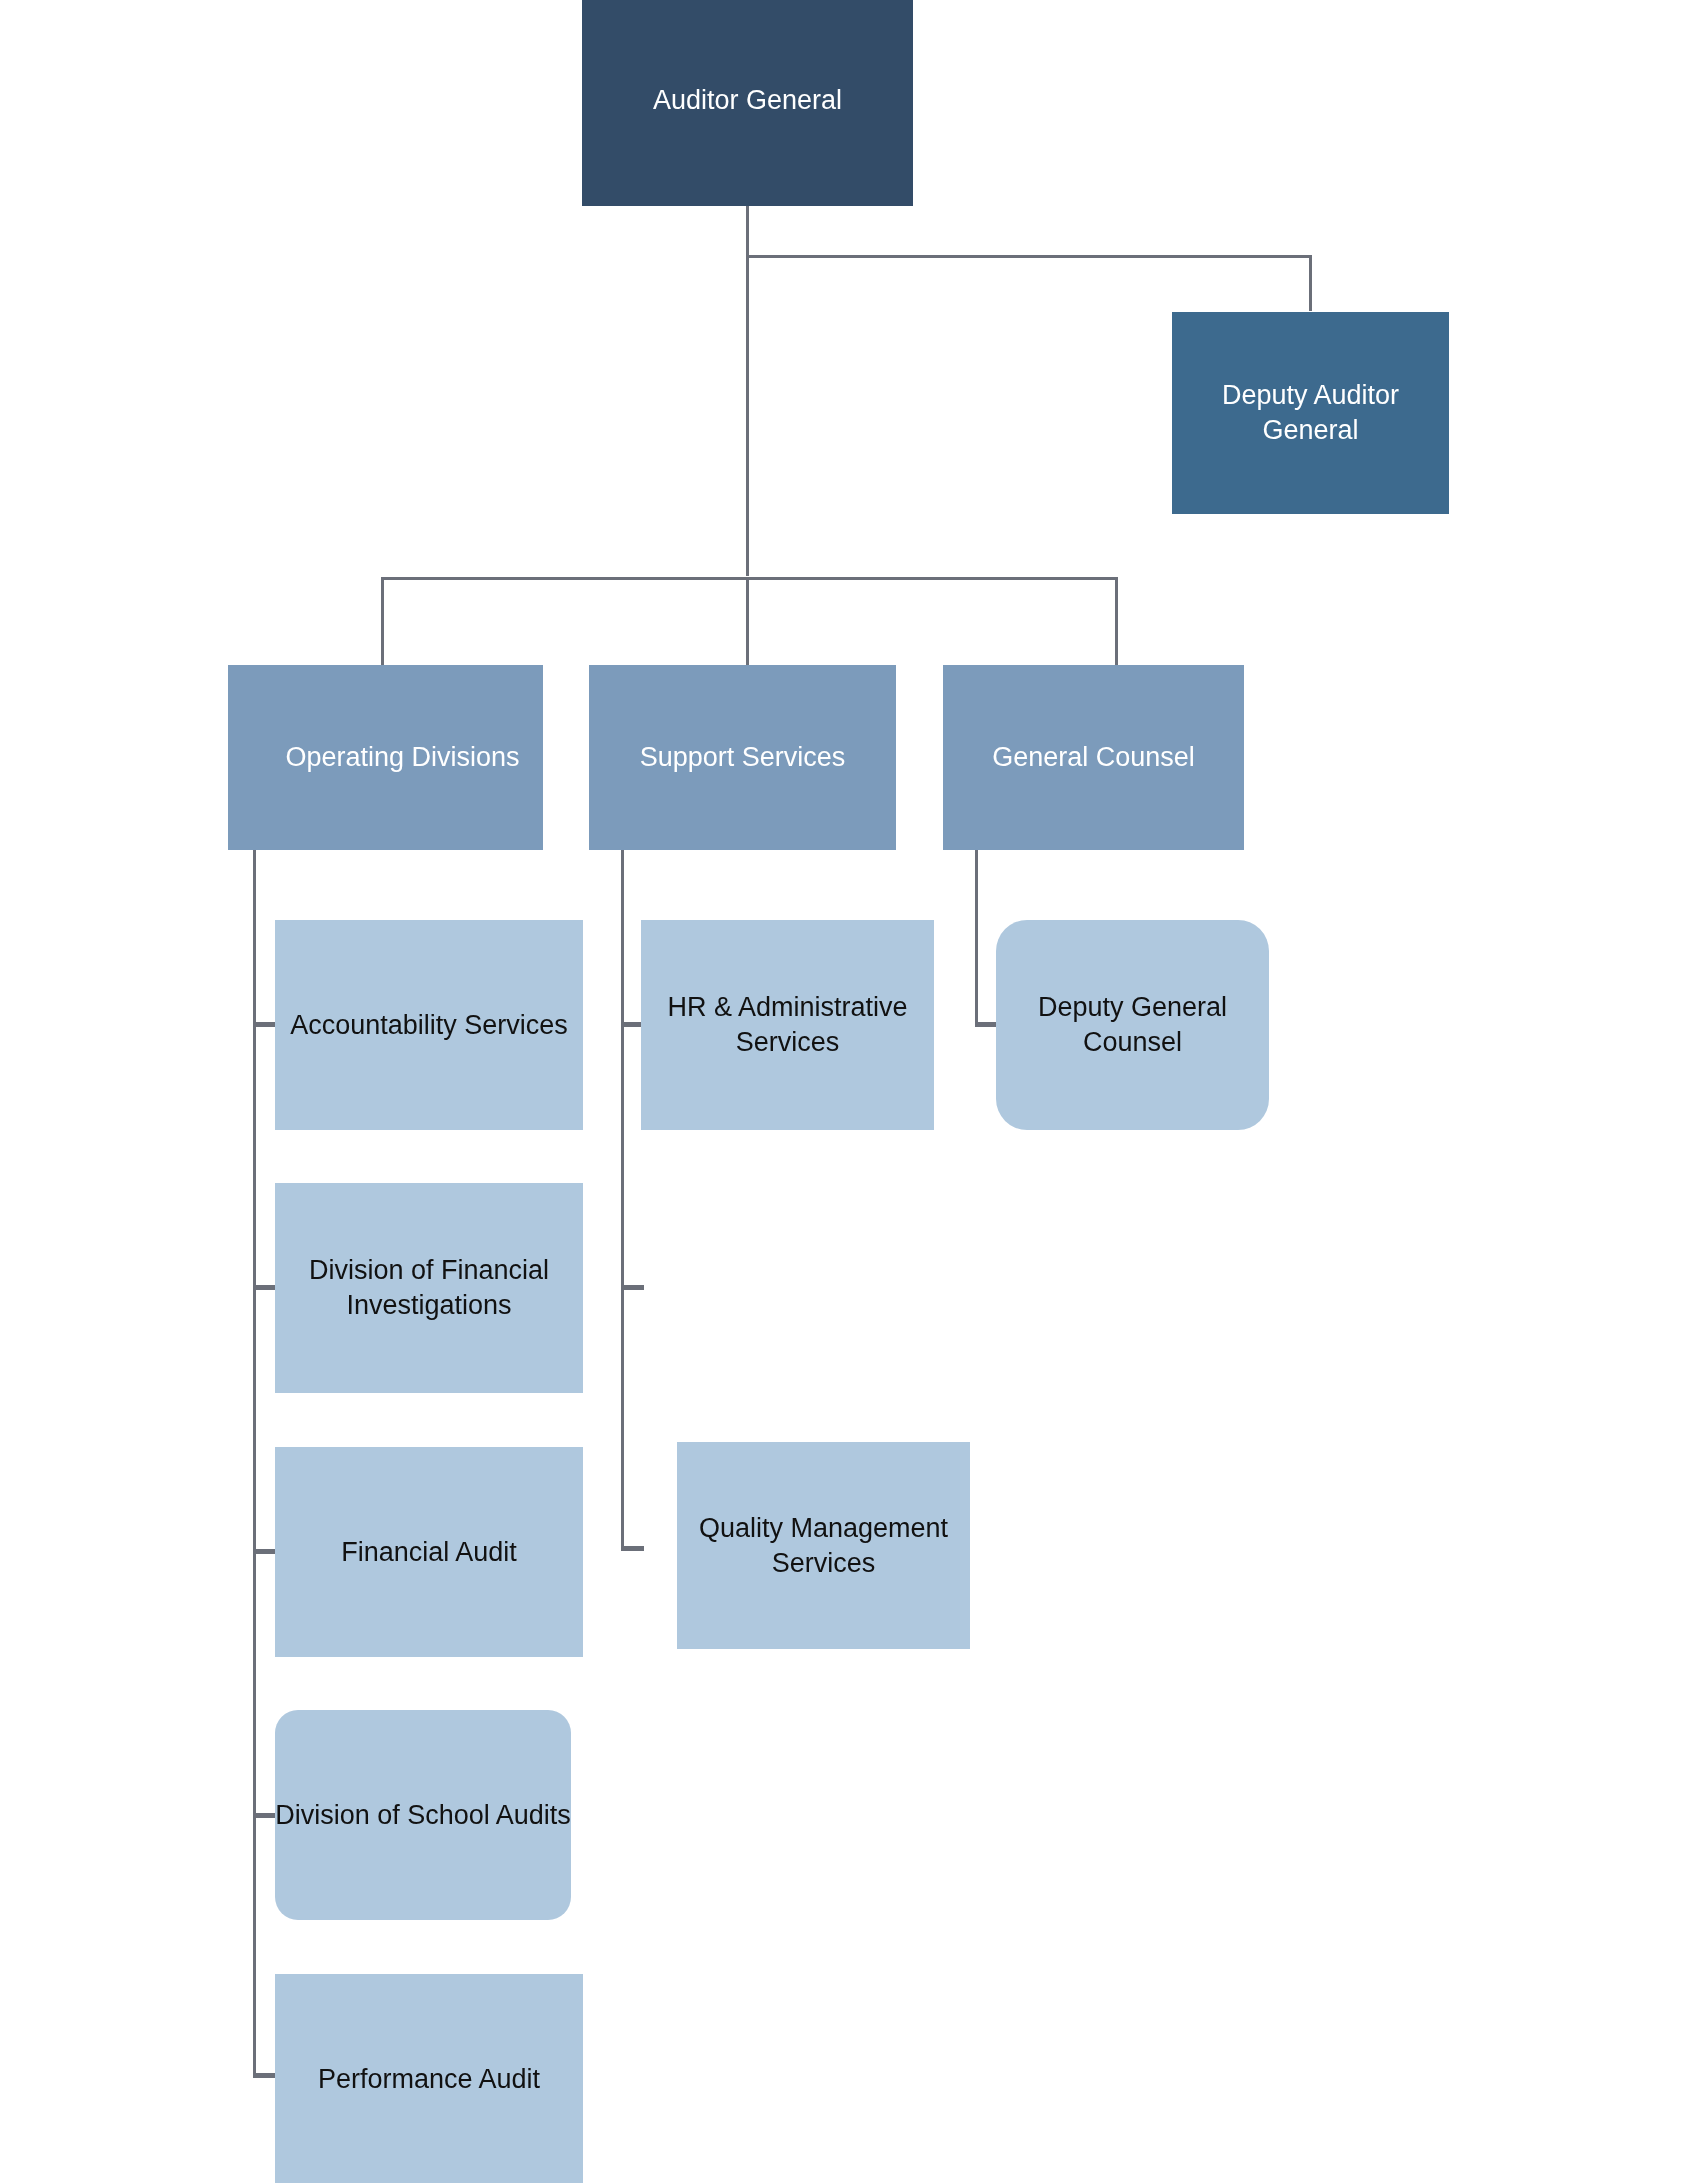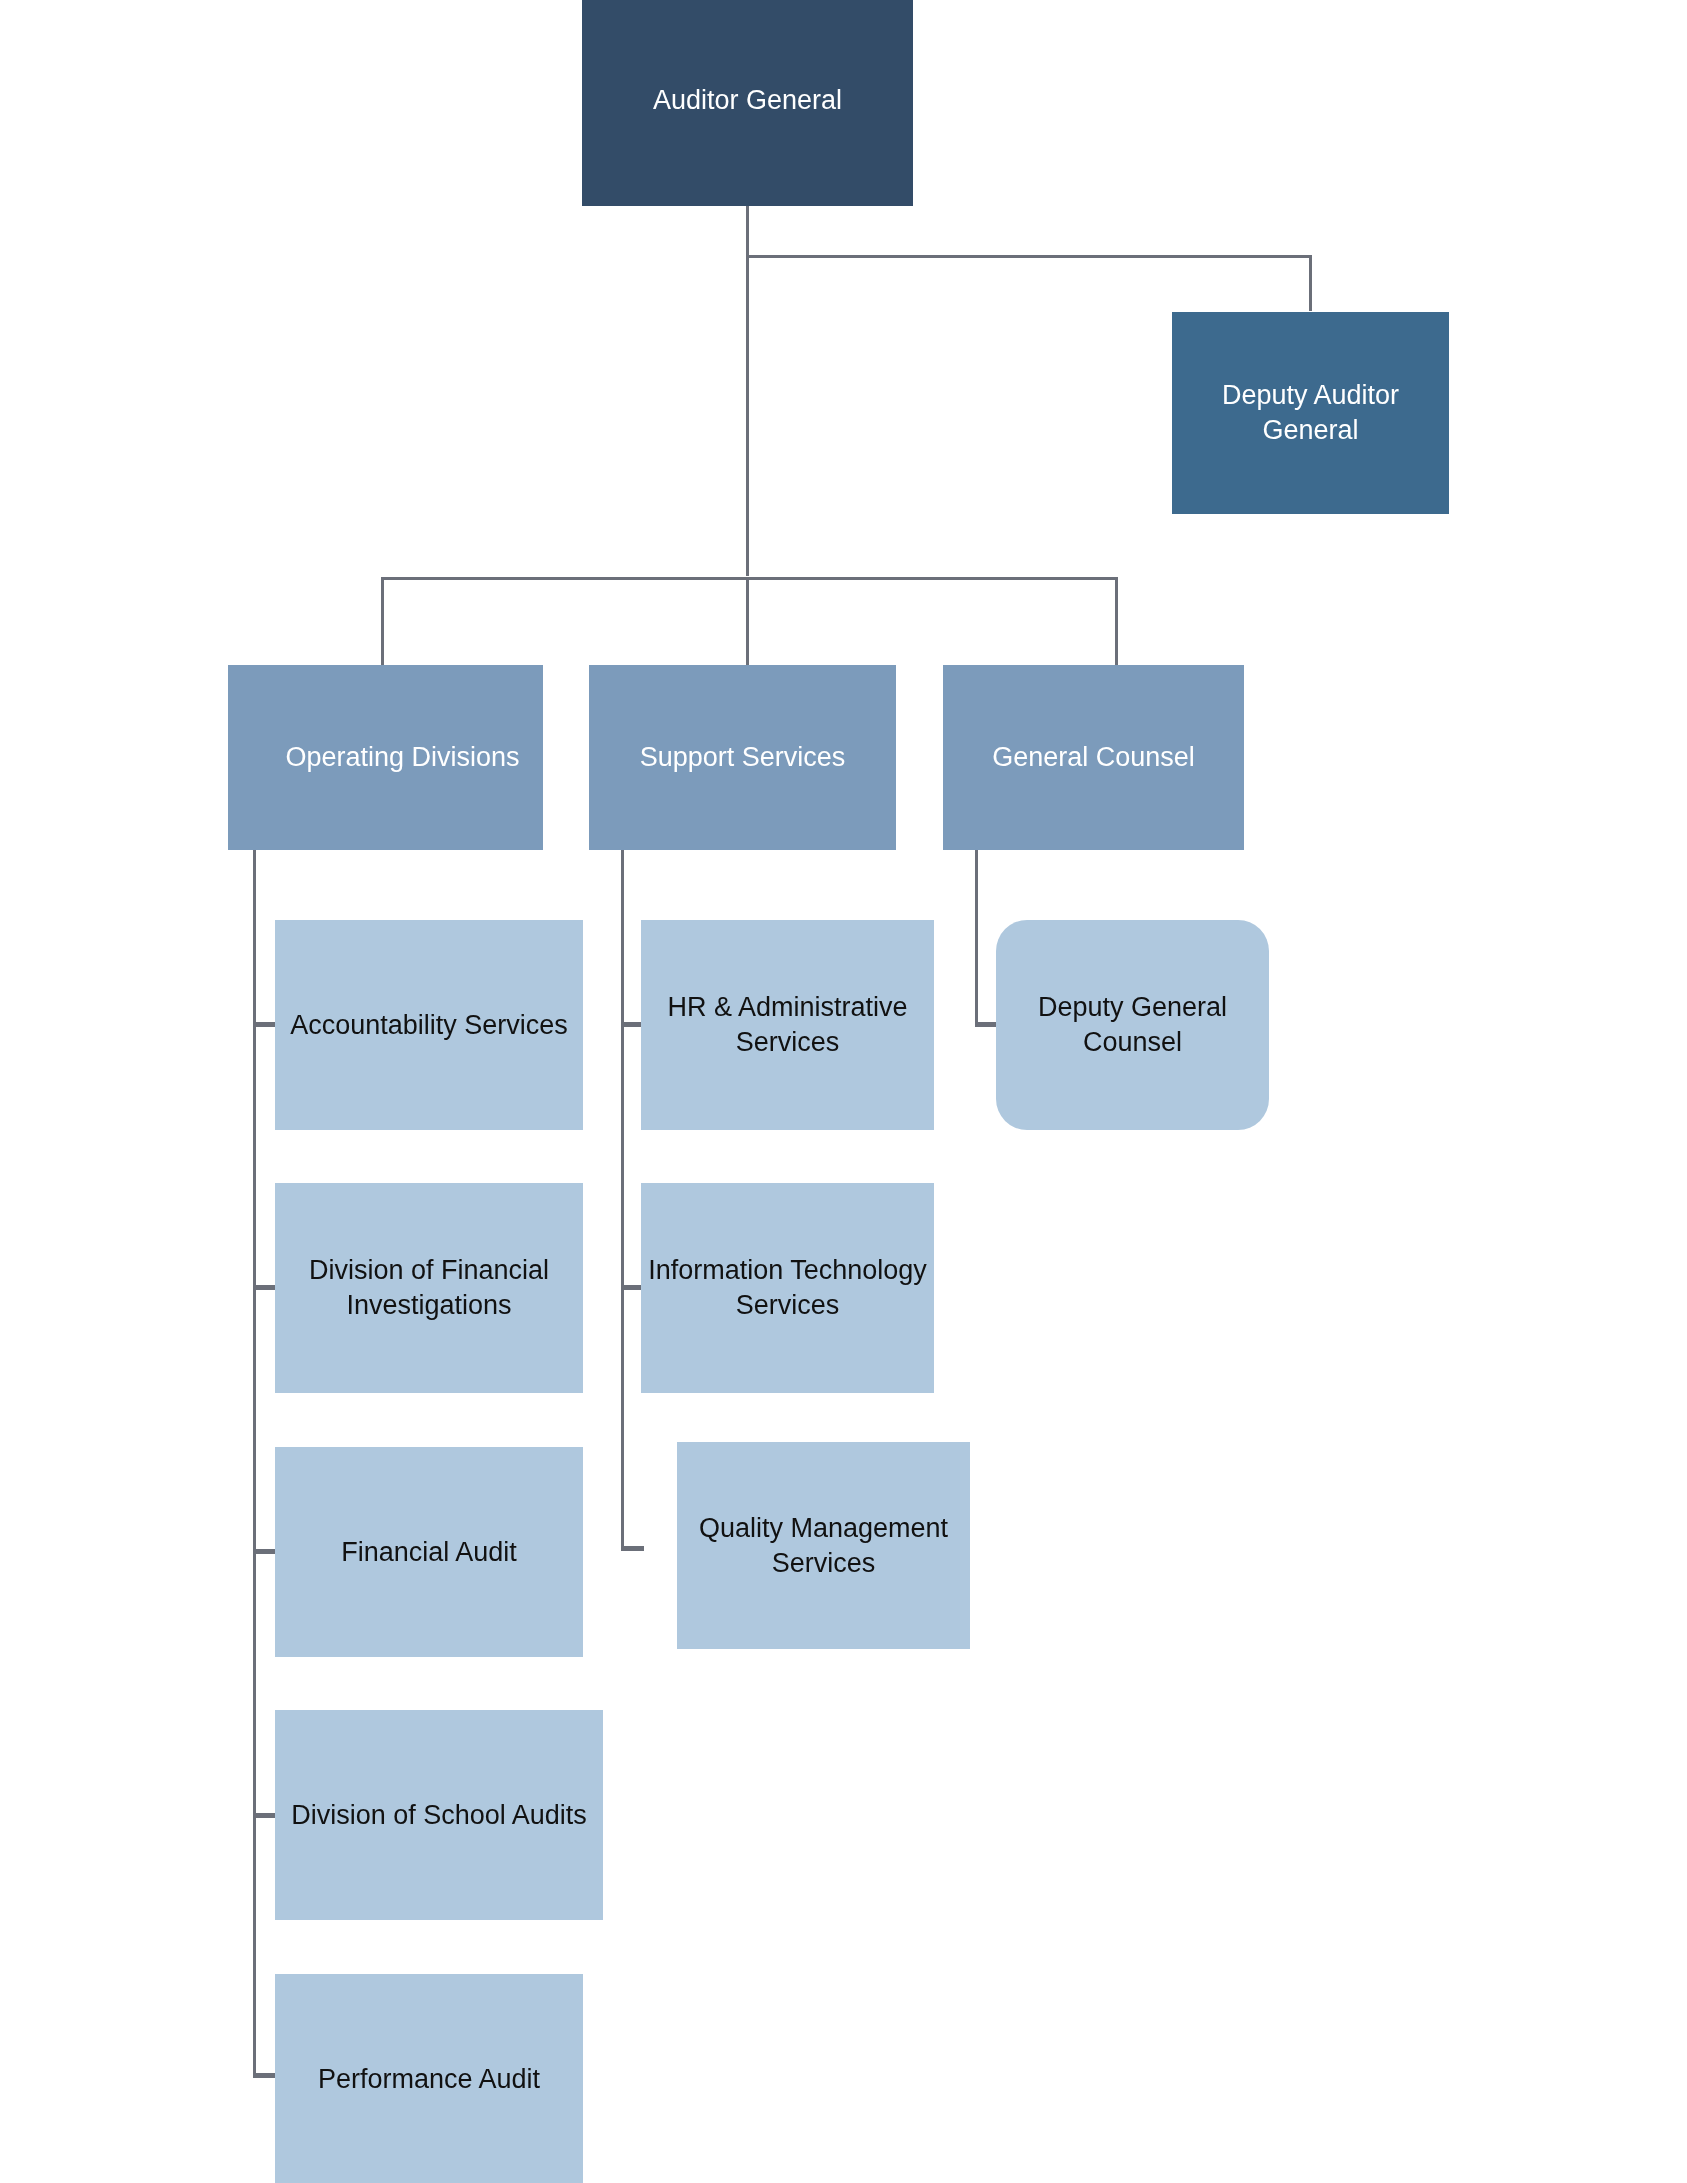--- a/index.html
+++ b/index.html
@@ -129,35 +129,32 @@
   </div>
 
   <div class="node tier-leaf" style="left:275px; top:1183px; width:308px; height:210px;">
     <span class="label">Division of Financial Investigations</span>
   </div>
 
   <div class="node tier-leaf" style="left:275px; top:1447px; width:308px; height:210px;">
     <span class="label">Financial Audit</span>
   </div>
 
-  <div class="node tier-leaf" style="left:275px; top:1710px; width:328px; height:210px;">
+  <div class="node tier-leaf" style="left:275px; top:1710px; width:296px; height:210px;border-radius:23px;">
     <span class="label">Division of School Audits</span>
   </div>
 
   <div class="node tier-leaf" style="left:275px; top:1974px; width:308px; height:210px;">
     <span class="label">Performance Audit</span>
   </div>
 
   <div class="node tier-leaf" style="left:641px; top:920px; width:293px; height:210px;">
     <span class="label">HR &amp; Administrative Services</span>
   </div>
 
-  <div class="node tier-leaf" style="left:641px; top:1183px; width:293px; height:210px;">
-    <span class="label">Information Technology Services</span>
-  </div>
 
   <div class="node tier-leaf" style="left:677px; top:1442px; width:293px; height:207px;">
     <span class="label">Quality Management Services</span>
   </div>
 
   <div class="node tier-leaf" style="left:996px; top:920px; width:273px; height:210px;border-radius:31px;">
     <span class="label">Deputy General Counsel</span>
   </div>
 
 </div>

